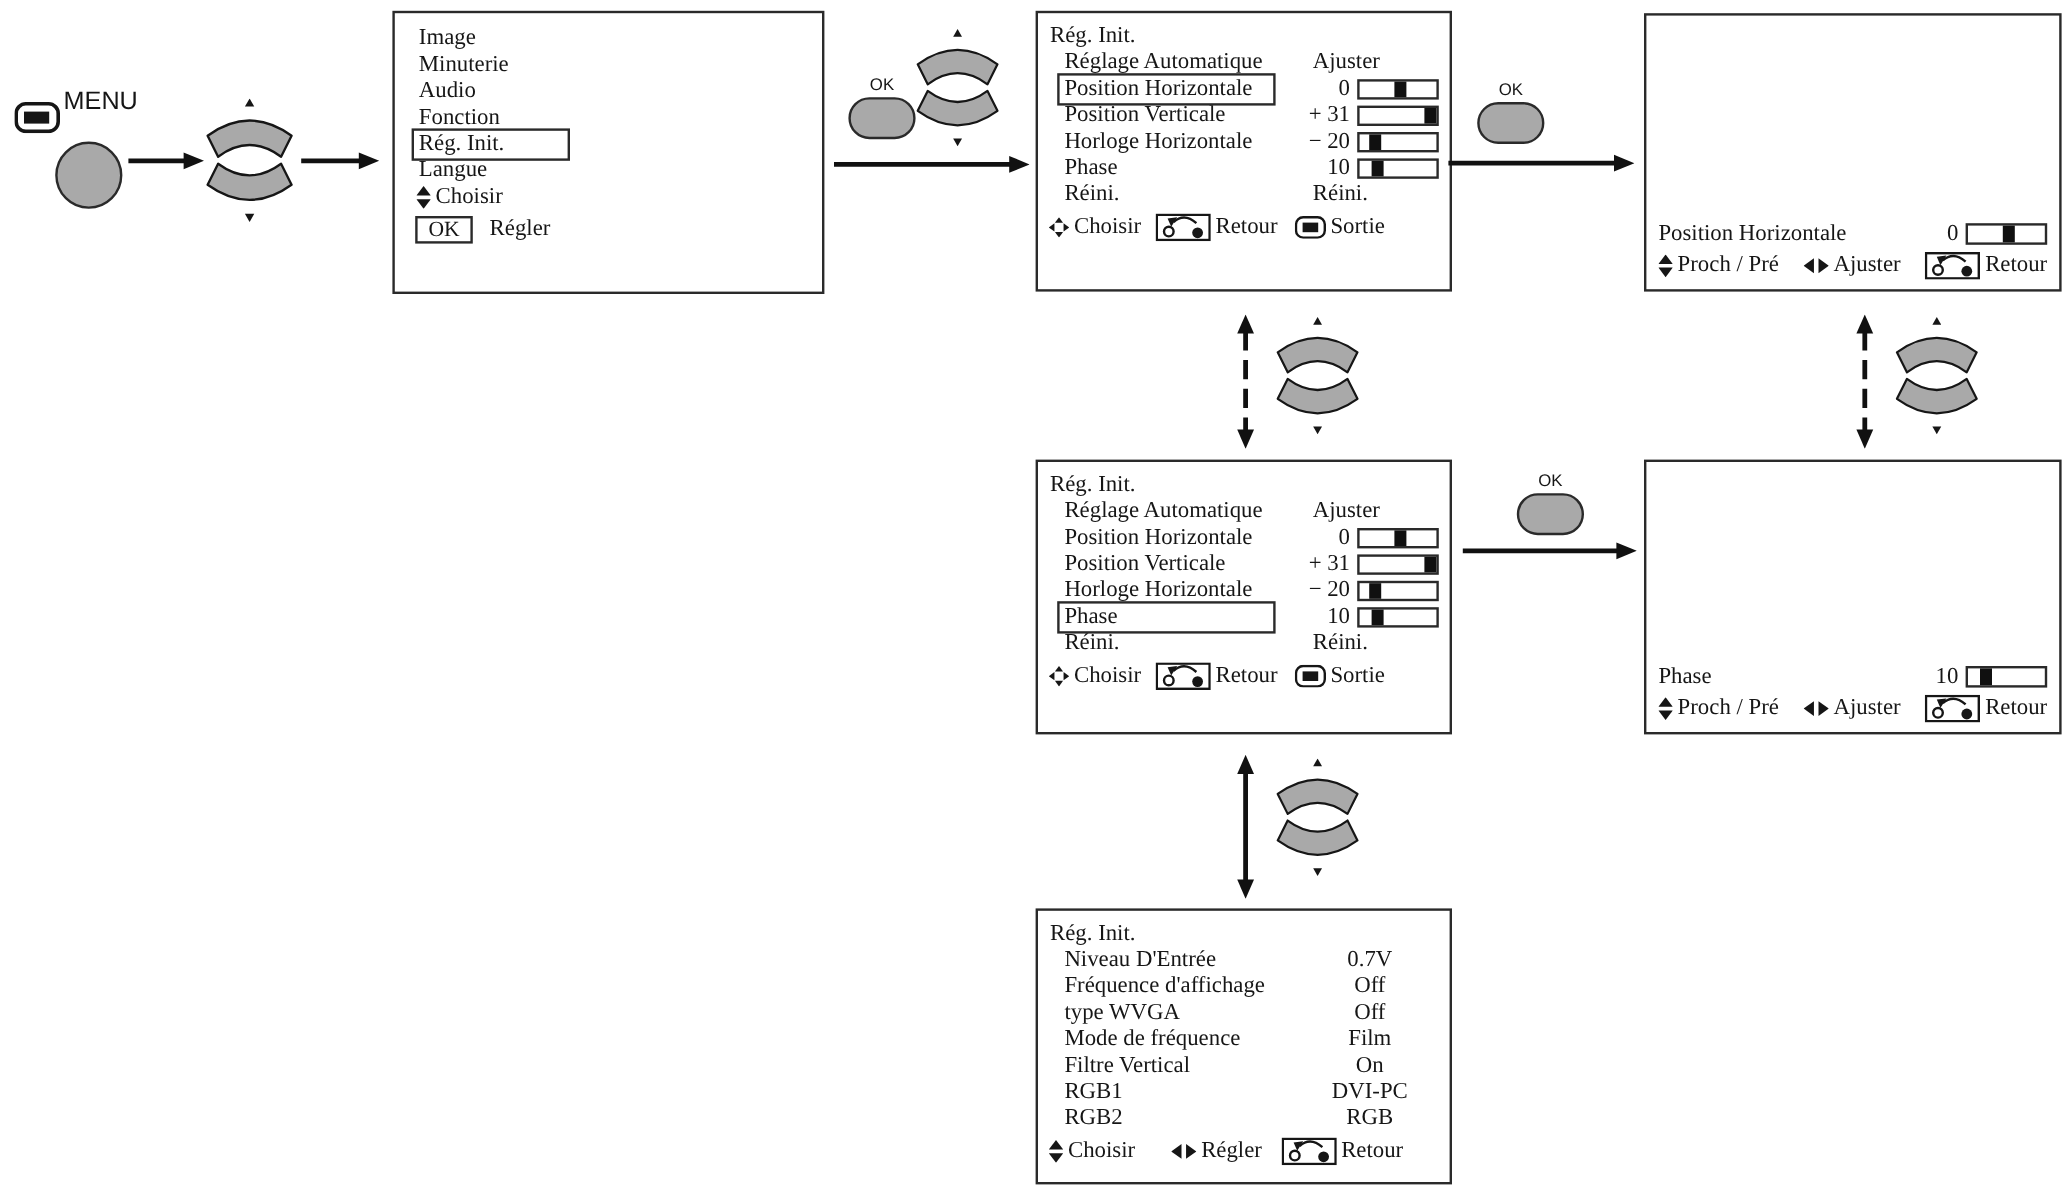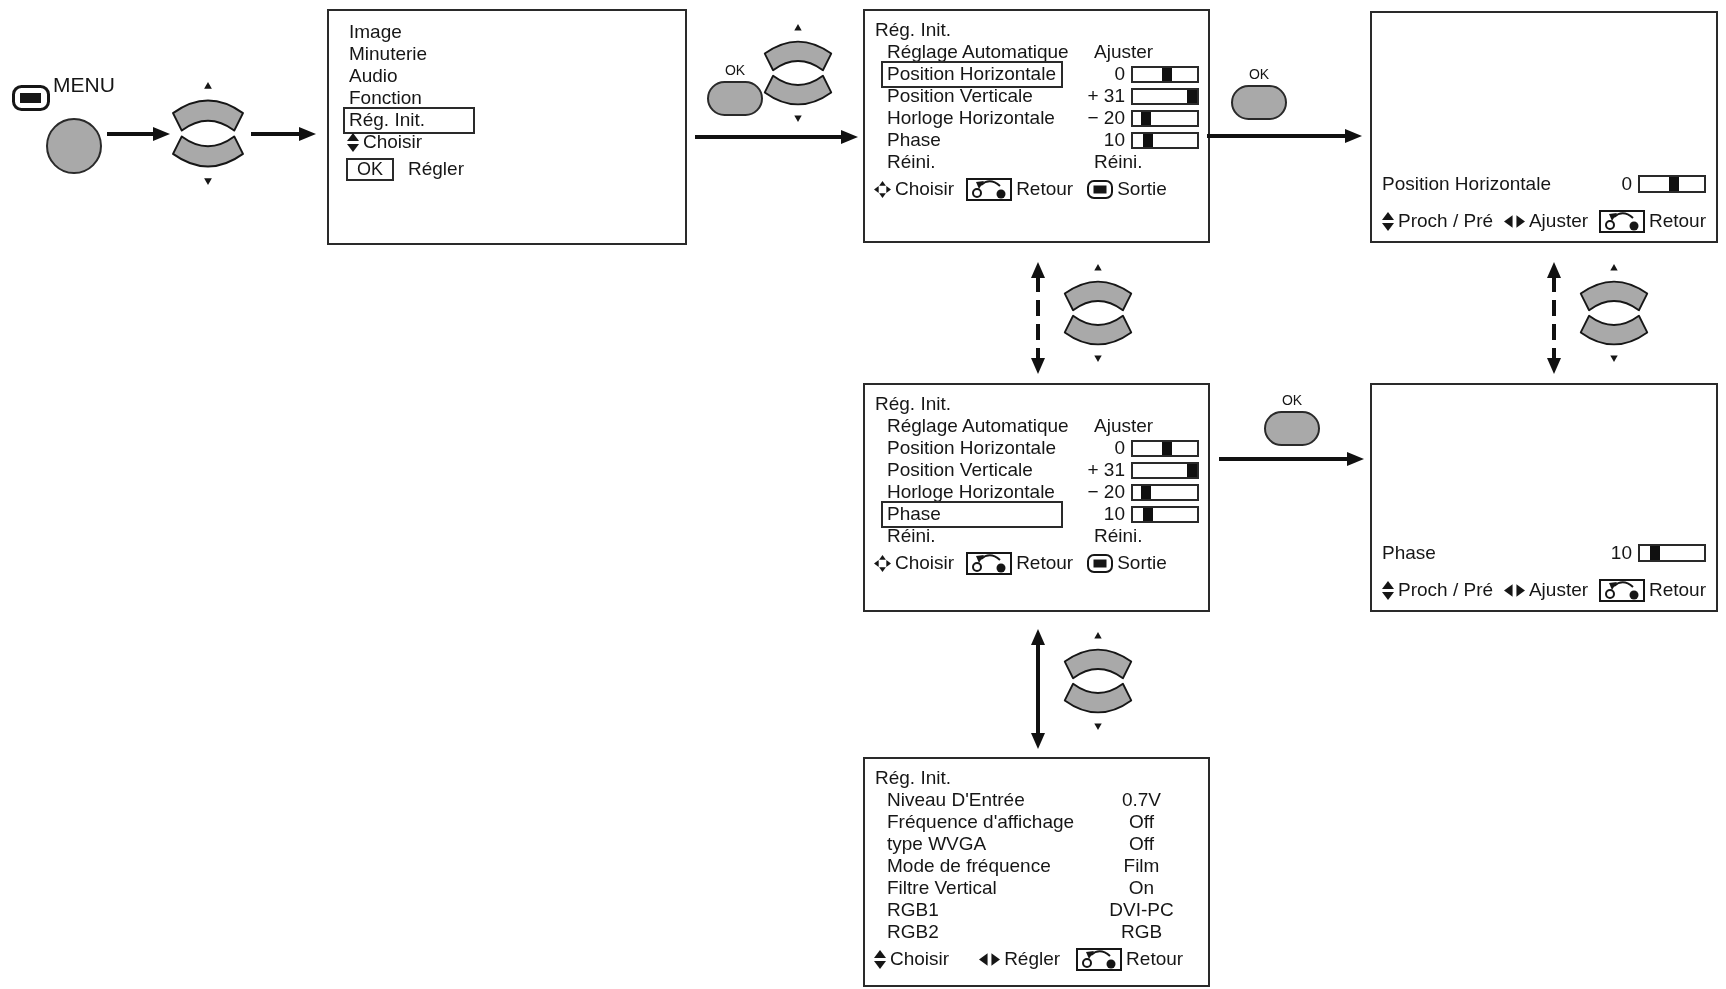--- a/index.html
+++ b/index.html
@@ -2,21 +2,21 @@
 <html><head>
 <meta charset="utf-8">
 <style>
   * { margin:0; padding:0; box-sizing:border-box; }
   html,body { background:#fff; }
   body { font-family:"Liberation Sans","DejaVu Sans",sans-serif; color:#161616; }
   .canvas { position:relative; width:1726px; height:989px; background:#fff; overflow:hidden; }
   .abs { position:absolute; }
 
   
-  .menu-box { position:absolute; border:2px solid #2a2a2a; background:#fff; }
+  .menu-box { position:absolute; border:2px solid #2a2a2a; background:#fff;font-family:Liberation Serif, serif; }
   .box-title { font-size:19px; padding:8px 0 0 10px; height:30px; white-space:nowrap; }
   .menu-row { display:flex; align-items:center; height:22px; padding:0 9px 0 22px; font-size:19px; white-space:nowrap; }
   .row-label { flex:1 1 auto; overflow:visible; }
   .label-text { display:inline-block; white-space:nowrap; }
   .menu-row.selected .label-text { border:2px solid #2a2a2a; width:182px; padding:0 0 1px 4px; margin-left:-6px; }
   .row-value { flex:0 0 54px; width:54px; text-align:right; }
   .row-value.text-val { flex:0 0 128px; width:128px; text-align:left; padding-left:23px; }
   .slider { flex:0 0 68px; width:68px; height:17px; border:2px solid #2a2a2a; margin-left:6px; position:relative; background:#fff; }
   .slider-marker { position:absolute; top:0; bottom:0; width:10px; background:#101010; }
   .box-footer { display:flex; align-items:center; font-size:19px; padding-left:9px; margin-top:4px; height:24px; white-space:nowrap; }
@@ -35,21 +35,21 @@
   .box1-okline { display:flex; align-items:center; height:26px; padding-left:17px; margin-top:3px; font-size:19px; }
   .ok-rect { display:inline-flex; align-items:center; justify-content:center; border:2px solid #2a2a2a; width:48px; height:23px; font-size:18px; }
   .ok-rect-label { margin-left:14px; }
 
   
   .detail-box { display:flex; flex-direction:column; justify-content:flex-end; padding:0 10px 7px 10px; }
   .detail-row { display:flex; align-items:center; height:26px; font-size:19px; white-space:nowrap; }
   .detail-row .d-label { flex:1 1 auto; }
   .detail-row .d-value { flex:0 0 40px; text-align:right; margin-right:6px; }
   .detail-row .slider { margin-left:0; height:18px; }
-  .detail-footer { display:flex; align-items:center; height:26px; font-size:19px; white-space:nowrap;margin-top:11px; }
+  .detail-footer { display:flex; align-items:center; height:26px; font-size:19px; white-space:nowrap; }
   .detail-footer .g2 { margin-left:auto; }
   .detail-footer .g3 { margin-left:auto; }
 
   
   .menu-word { position:absolute; font-size:21px; }
   .gray-circle { position:absolute; width:56px; height:56px; border-radius:50%;
                  background:#a9a9a9; border:2px solid #2a2a2a; }
   .ok-group { position:absolute; display:flex; flex-direction:column; align-items:center; }
   .ok-text { font-size:14px; margin-bottom:3px; }
   .ok-oval { width:56px; height:35px; border-radius:18px; background:#a9a9a9; border:2px solid #2a2a2a; }
@@ -95,20 +95,23 @@
       </div>
     <div class="box1-item">
       <span class="label-text">Audio</span>
       </div>
     <div class="box1-item">
       <span class="label-text">Fonction</span>
       </div>
     <div class="box1-item selected">
       <span class="label-text">Rég. Init.</span>
       </div>
+    <div class="box1-item">
+      <span class="label-text">Langue</span>
+      </div>
     <div class="box1-footer">
       <svg class="f-icon" width="12" height="19" viewBox="0 0 12 19">
         <polygon points="6,0 0,8 12,8" fill="#161616"></polygon>
           <polygon points="6,19 0,11 12,11" fill="#161616"></polygon>
       </svg>
       <span>Choisir</span>
     </div>
     <div class="box1-okline">
       <span class="ok-rect">OK</span>
       <span class="ok-rect-label">Régler</span>

